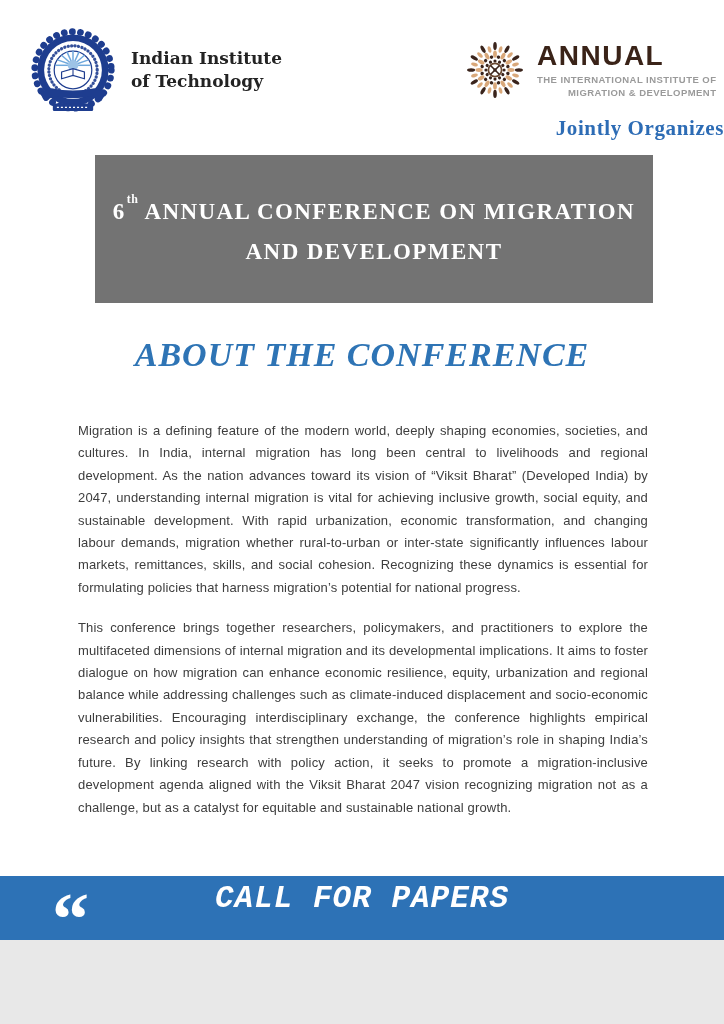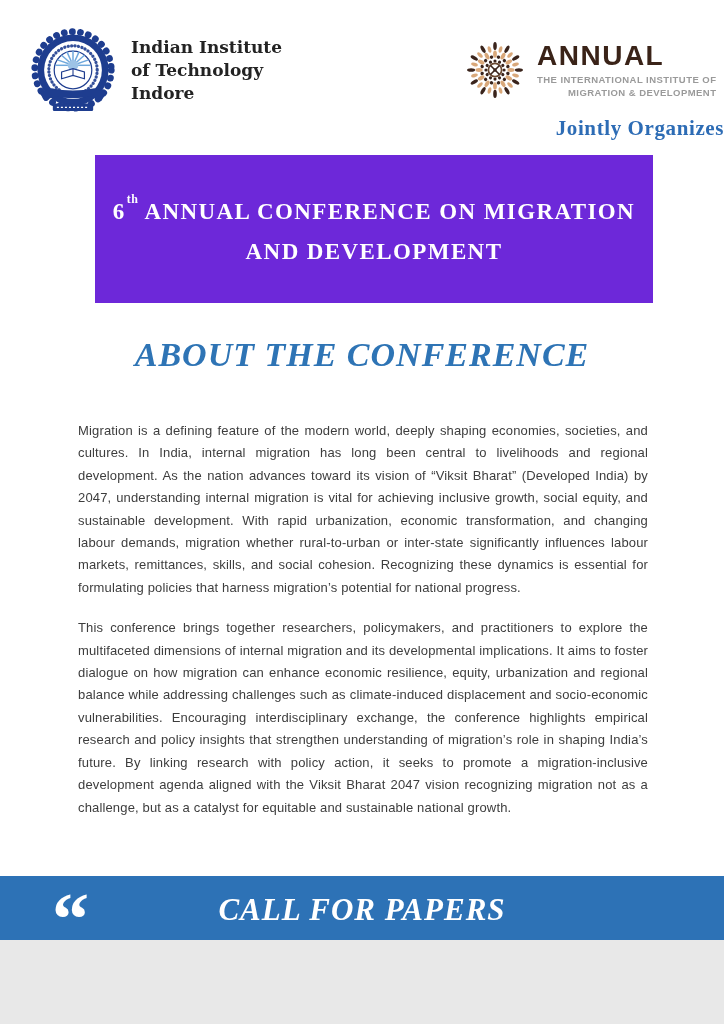--- a/index.html
+++ b/index.html
@@ -32,21 +32,21 @@
   
   .jointly {
     position:absolute; top:116px; left:0; width:724px; text-align:right;
     font-family:"Liberation Serif", serif; font-weight:bold;
     font-size:21px; letter-spacing:0.6px; color:#2D6CB5;
   }
 
   
   .banner {
     position:absolute; left:95px; top:155px; width:558px; height:148px;
-    background:#6d28d9; color:#ffffff;
+    background:#737373; color:#ffffff;
     display:flex; flex-direction:column; justify-content:center; align-items:center;
     font-family:"Liberation Serif", serif; font-weight:bold;
     font-size:23px; letter-spacing:1.4px; line-height:40px; text-align:center;
   }
   .banner sup {
     font-size:0.52em; position:relative; top:-0.62em;
     margin:0 6px 0 1px; letter-spacing:0.5px;
   }
 
   
@@ -62,22 +62,22 @@
   }
   .body-text p + p { margin-top:18px; }
 
   
   .footer-band {
     position:absolute; left:0; top:876px; width:724px; height:148px;
     background:#2D72B6; color:#ffffff;
   }
   .footer-strip { position:absolute; left:0; bottom:0; width:100%; height:5px; background:#2664A5; }
   .cfp-title {
-    position:absolute; top:16px; left:0; width:100%; text-align:center;
-    font-family:Liberation Serif, serif; font-style:italic; font-weight:bold;
+    position:absolute; top:5px; left:0; width:100%; text-align:center;
+    font-family:Liberation Mono, monospace; font-style:italic; font-weight:bold;
     font-size:31px; letter-spacing:1px;
   }
   .cfp-sub1 {
     position:absolute; top:60px; left:0; width:100%; text-align:center;
     font-family:"Liberation Serif", serif; font-size:16.5px; letter-spacing:3.5px;
   }
   .cfp-sub2 {
     position:absolute; top:83px; left:0; width:100%; text-align:center;
     font-family:"Liberation Serif", serif; font-size:16.5px; letter-spacing:2.6px;padding-left:40px;
   }
@@ -119,21 +119,20 @@
       <path d="M23.5 33.5 L32 31 L40.5 33.5 L40.5 38.5 L32 36 L23.5 38.5 Z" fill="#ffffff" stroke="#1E3D8F" stroke-width="0.9"></path>
       <line x1="32" y1="31" x2="32" y2="36" stroke="#1E3D8F" stroke-width="0.8"></line>
 
       <path d="M7 49 L16 45.5 Q32 49 48 45.5 L57 49 L53 55 L46 51.5 Q32 54.5 18 51.5 L11 55 Z" fill="#1E3D8F"></path>
       <rect x="17" y="57" width="30" height="5.5" rx="1" fill="#1E3D8F"></rect>
       <line x1="20" y1="59.8" x2="44" y2="59.8" stroke="#ffffff" stroke-width="1" stroke-dasharray="1.5 1.5"></line>
     </svg>
     <div class="iit-name">
       <div>Indian Institute</div>
       <div>of Technology</div>
-      <div>Indore</div>
     </div>
   </div>
 
   <div class="iimad-block">
     <svg class="starburst" viewBox="0 0 64 64" aria-hidden="true">
       <defs>
         <g id="armA">
           <ellipse cx="32" cy="9.5" rx="1.7" ry="3.8" fill="#3A241C"></ellipse>
           <ellipse cx="32" cy="17" rx="1.8" ry="3.4" fill="#D9A87A"></ellipse>
           <circle cx="32" cy="23.5" r="1.5" fill="#3A241C"></circle>

